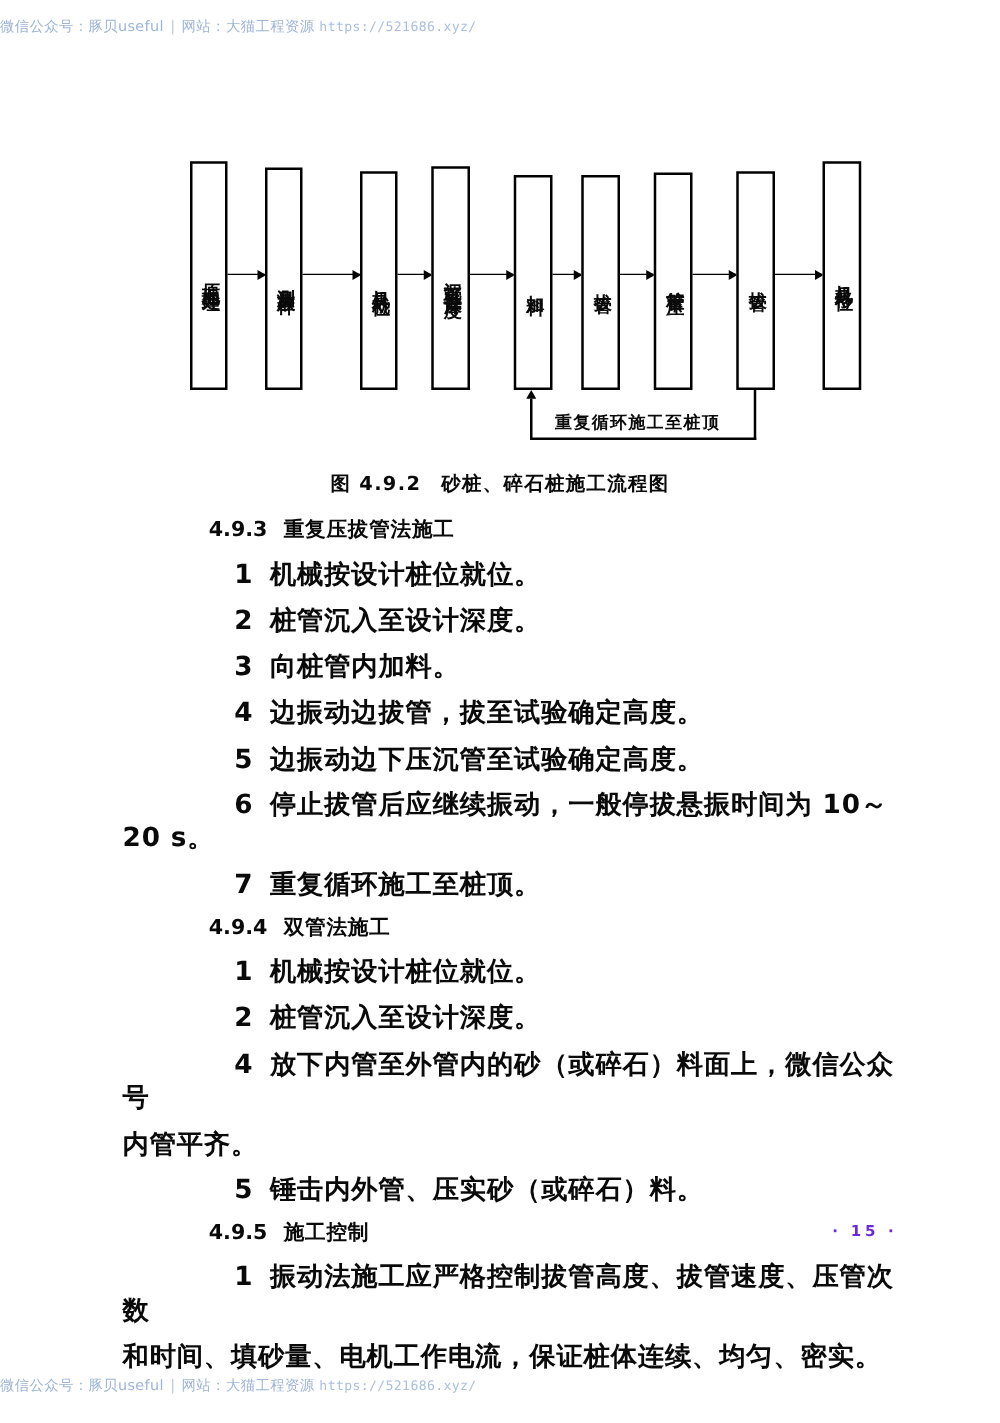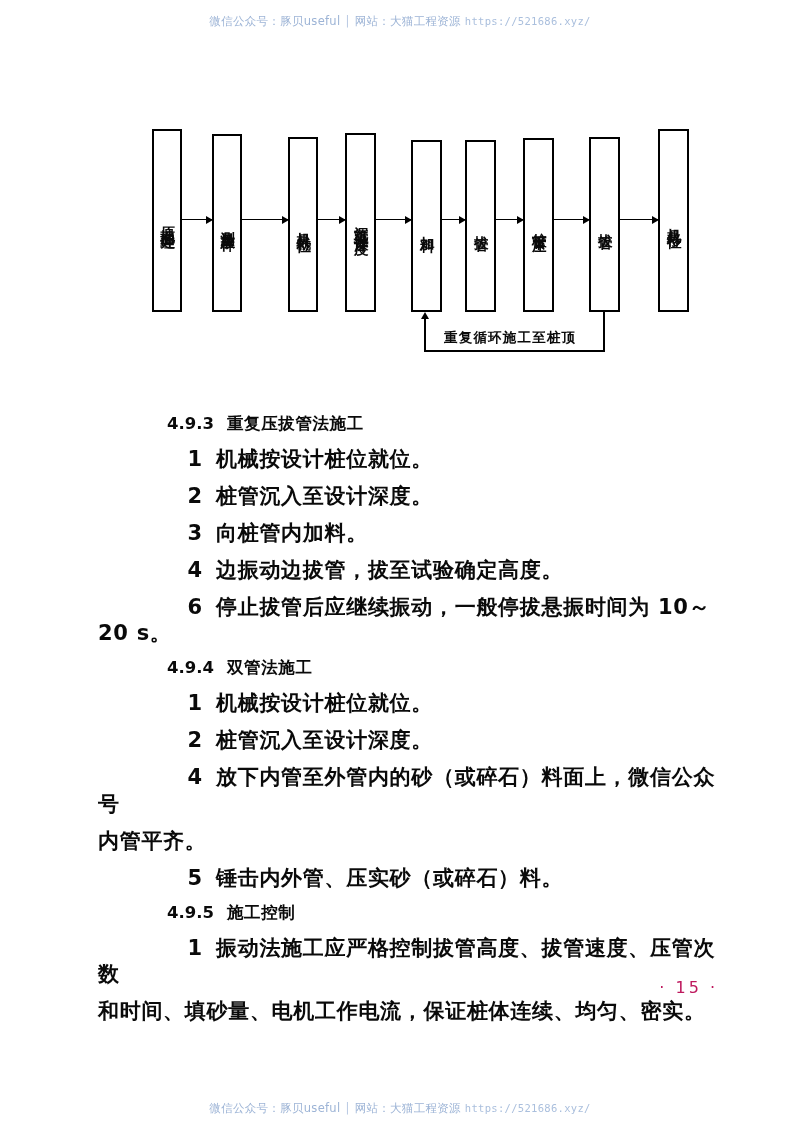--- a/index.html
+++ b/index.html
@@ -21,21 +21,21 @@
     position: absolute;
     inset: 0;
     background: #ffffff;
   }
 
   
   .watermark {
     position: absolute;
     left: 0;
     width: 800px;
-    text-align: center;
+    text-align: left;
     font-size: 11.5px;
     letter-spacing: 0.3px;
     color: #9db4d6;
     white-space: nowrap;
     font-family: "DejaVu Sans", "Liberation Sans", sans-serif;
   }
   .watermark .sep { color: #b9c9e2; padding: 0 5px; }
   .watermark .url {
     color: #aabfdd;
     font-family: "DejaVu Sans Mono", "Liberation Mono", monospace;
@@ -161,24 +161,24 @@
   }
   .item .gap { display: inline-block; width: 14px; }
   .item.wrap { padding-left: 0; }
 
   
   .page-number {
     position: absolute;
     right: 82px;
     top: 978px;
     font-family: "DejaVu Sans", "Liberation Sans", sans-serif;
-    font-weight: normal;
-    font-size: 16px;
+    font-weight: bold;
+    font-size: 12px;
     letter-spacing: 3px;
-    color: #be185d;
+    color: #6d28d9;
   }
 </style>
 </head>
 <body>
 
 <div class="page">
 
   <div class="watermark watermark-top">
     <span>微信公众号：</span><span>豚贝useful</span><span class="sep">|</span><span>网站：</span><span>大猫工程资源</span> <span class="url">https://521686.xyz/</span>
   </div>
@@ -229,31 +229,36 @@
       <span class="vtext">机具移位</span>
     </div>
 
     <div class="loop-seg" style="left:603px; top:312px; width:1.8px; height:40px;"></div>
     <div class="loop-seg" style="left:424px; top:350px; width:181px; height:1.8px;"></div>
     <div class="loop-seg" style="left:424px; top:319px; width:1.8px; height:32px;"></div>
     <div class="loop-arrowhead" style="left:420.5px; top:312px;"></div>
     <div class="loop-label" style="left:444px; top:329px;">重复循环施工至桩顶</div>
   </div>
 
+  <div class="fig-caption">
+    <span>图 4.9.2</span><span class="gap"></span><span>砂桩、碎石桩施工流程图</span>
+  </div>
 
   <div class="body-text">
 
     <p class="sec-head">
       <span class="num">4.9.3</span><span class="gap"></span><span>重复压拔管法施工</span>
     </p>
     <p class="item"><span class="idx">1</span><span class="gap"></span><span>机械按设计桩位就位。</span></p>
     <p class="item"><span class="idx">2</span><span class="gap"></span><span>桩管沉入至设计深度。</span></p>
     <p class="item"><span class="idx">3</span><span class="gap"></span><span>向桩管内加料。</span></p>
     <p class="item"><span class="idx">4</span><span class="gap"></span><span>边振动边拔管，拔至试验确定高度。</span></p>
+    <p class="item"><span class="idx">5</span><span class="gap"></span><span>边振动边下压沉管至试验确定高度。</span></p>
     <p class="item"><span class="idx">6</span><span class="gap"></span><span>停止拔管后应继续振动，一般停拔悬振时间为 10～20 s。</span></p>
+    <p class="item"><span class="idx">7</span><span class="gap"></span><span>重复循环施工至桩顶。</span></p>
 
     <p class="sec-head">
       <span class="num">4.9.4</span><span class="gap"></span><span>双管法施工</span>
     </p>
     <p class="item"><span class="idx">1</span><span class="gap"></span><span>机械按设计桩位就位。</span></p>
     <p class="item"><span class="idx">2</span><span class="gap"></span><span>桩管沉入至设计深度。</span></p>
     <p class="item"><span class="idx">4</span><span class="gap"></span><span>放下内管至外管内的砂（或碎石）料面上，微信公众号</span></p>
     <p class="item wrap"><span>内管平齐。</span></p>
     <p class="item"><span class="idx">5</span><span class="gap"></span><span>锤击内外管、压实砂（或碎石）料。</span></p>
 

